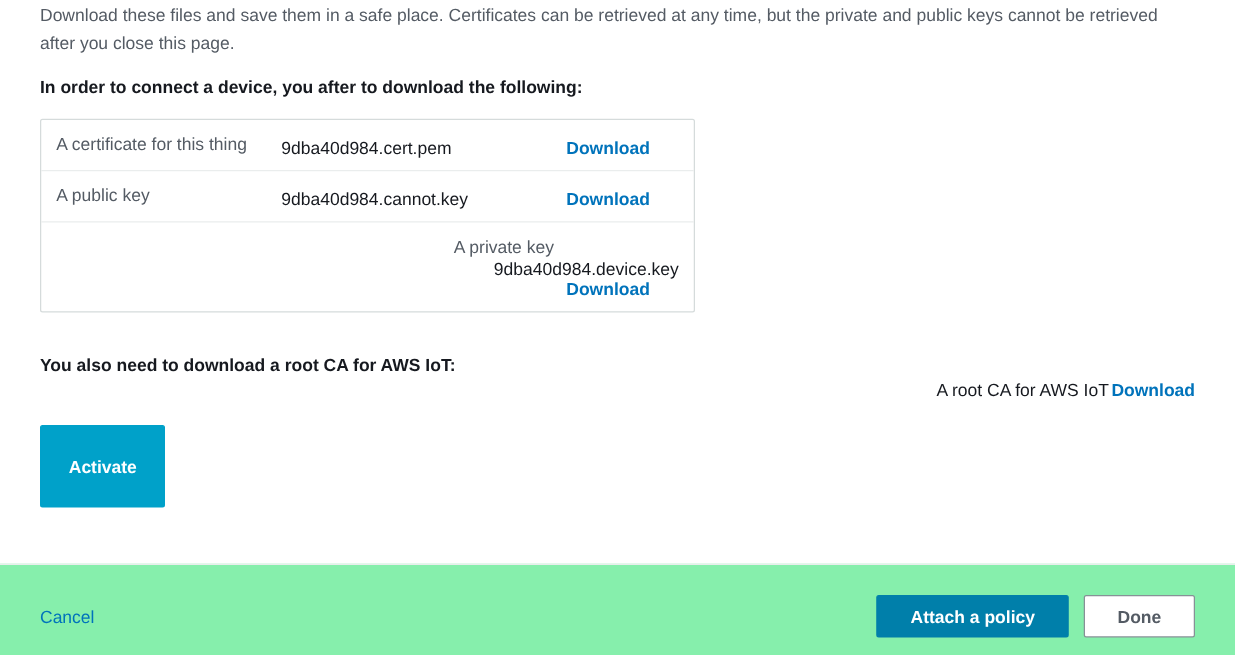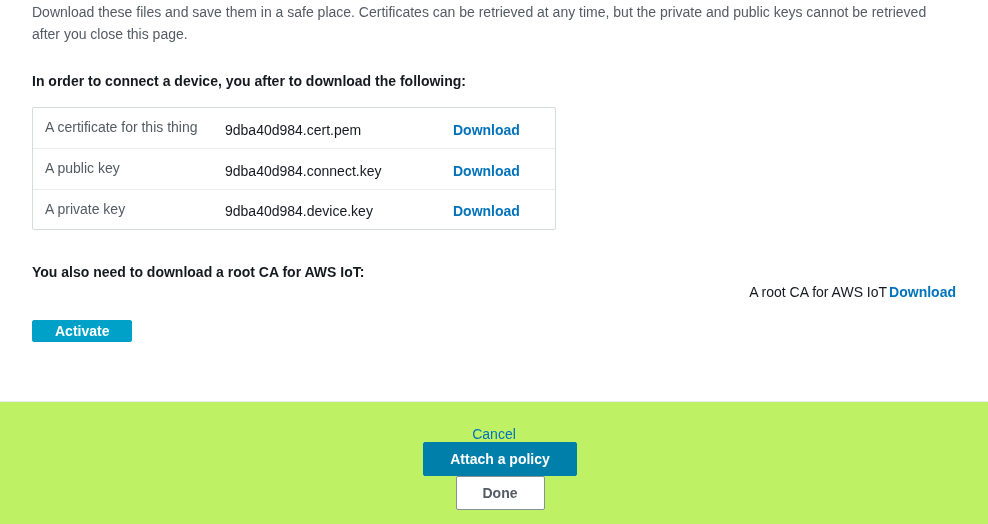--- a/index.html
+++ b/index.html
@@ -11,42 +11,42 @@
       width: 988px;
       height: 524px;
       position: relative;
     }
     .content {
       padding: 0 32px 24px 32px;
     }
     .intro {
       color: #545b64;
       line-height: 1.55;
-      margin-bottom: 28px;
+      margin-bottom: 16px;
       padding-top: 2px;
     }
     .section-heading {
       font-weight: 700;
       color: #16191f;
       margin-bottom: 18px;
       font-size: 14px;
     }
     .table {
       border: 1px solid #d5dbdb;
       border-radius: 2px;
       width: 524px;
       margin-bottom: 34px;
     }
     .row {
       display: flex;
       align-items: flex-end;
       padding: 10px 12px;
       border-bottom: 1px solid #eaeded;
     }
-    .row:last-child { border-bottom: none; }
+    .row:last-child { border-bottom: none; flex-direction: column; }
     .col-label {
       width: 180px;
       color: #545b64;
       padding-right: 10px;
       line-height: 1.4;
     }
     .col-file {
       flex: 1;
       color: #16191f;
     }
@@ -87,33 +87,32 @@
     .btn-primary.dark {
       background: #007faa;
       border-color: #007faa;
     }
     .btn-outline {
       background: #ffffff;
       color: #545b64;
       border-color: #879196;
     }
     .btn-activate {
-      padding: 2px 22px;
+      padding: 24px 22px;
     }
     .footer {
       position: absolute;
       bottom: 0;
       left: 0;
       right: 0;
       border-top: 1px solid #eaeded;
-      background: #bef264;
+      background: #86efac;
       padding: 24px 32px 14px 32px;
       display: flex;
       align-items: center;
-      flex-direction: column;
     }
     .footer .cancel {
       color: #0073bb;
       cursor: pointer;
       font-size: 14px;
     }
     .footer .spacer { flex: 1; }
     .footer .btn { margin-left: 12px; padding: 8px 26px; }
   </style>
 </head>
@@ -125,21 +124,21 @@
   <p class="section-heading">In order to connect a device, you after to download the following:</p>
 
   <div class="table">
     <div class="row">
       <div class="col-label">A certificate for this thing</div>
       <div class="col-file">9dba40d984.cert.pem</div>
       <div class="col-action"><a class="link">Download</a></div>
     </div>
     <div class="row">
       <div class="col-label">A public key</div>
-      <div class="col-file">9dba40d984.connect.key</div>
+      <div class="col-file">9dba40d984.cannot.key</div>
       <div class="col-action"><a class="link">Download</a></div>
     </div>
     <div class="row">
       <div class="col-label">A private key</div>
       <div class="col-file">9dba40d984.device.key</div>
       <div class="col-action"><a class="link">Download</a></div>
     </div>
   </div>
 
   <p class="rootca-heading">You also need to download a root CA for AWS IoT:</p>

